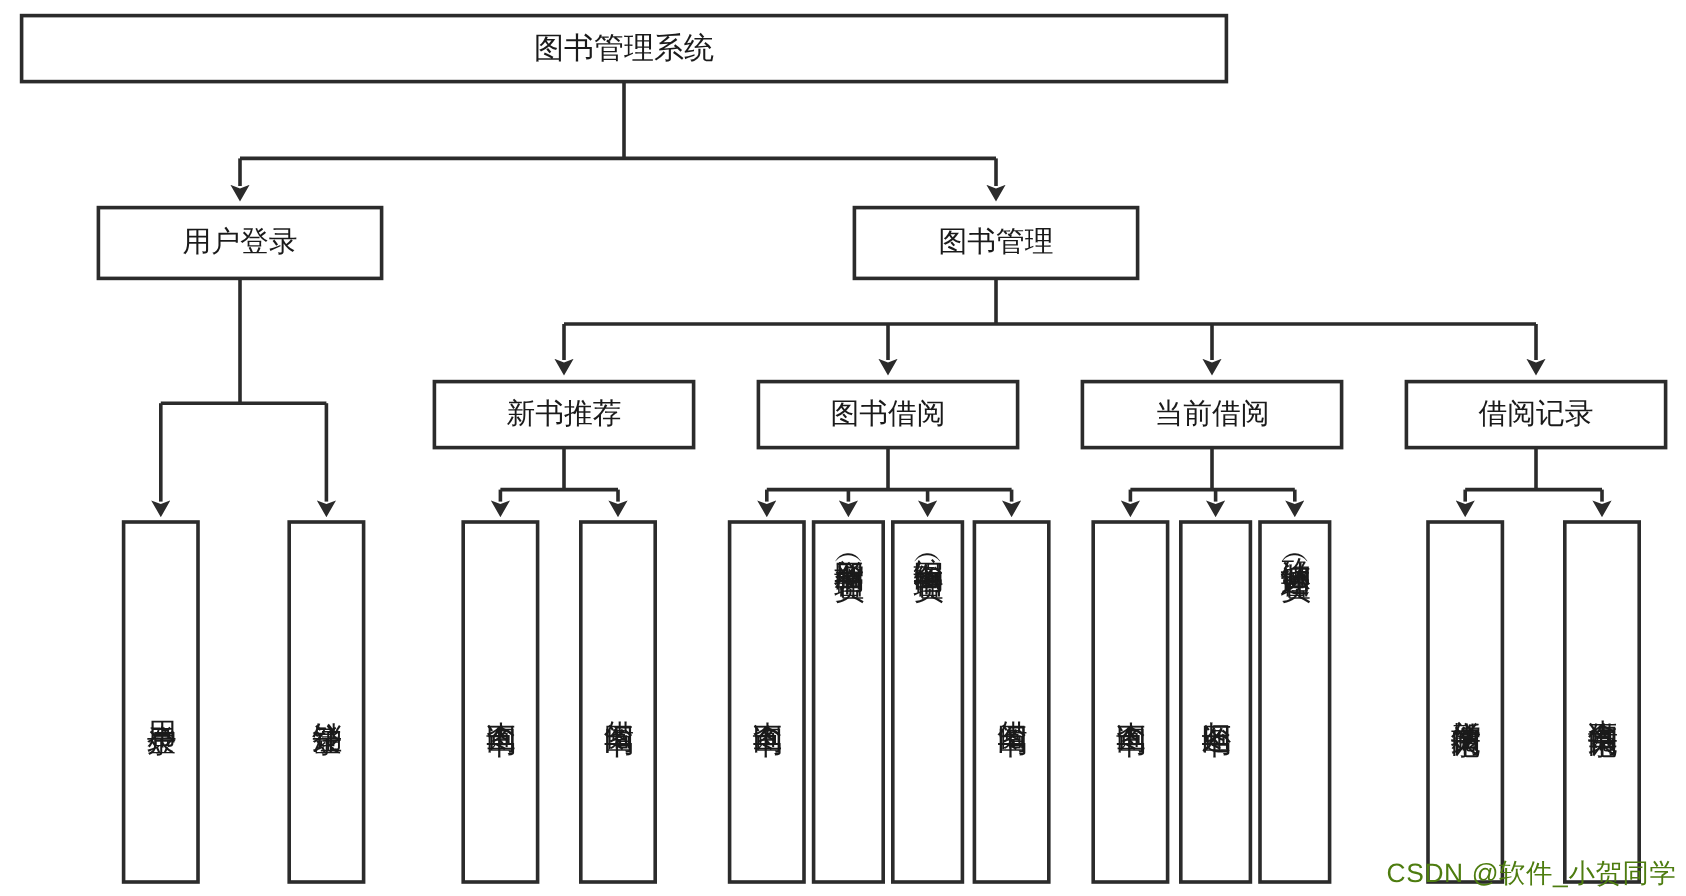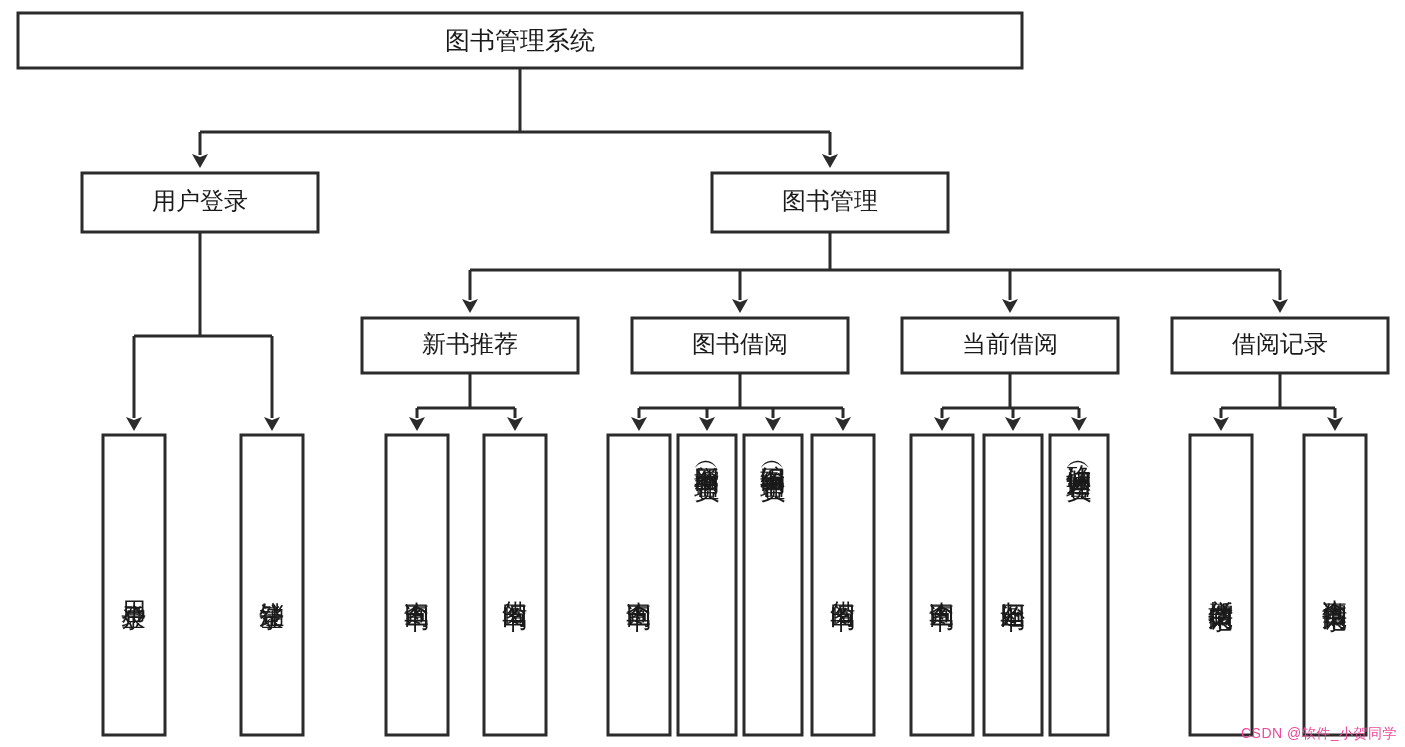--- a/index.html
+++ b/index.html
@@ -66,22 +66,22 @@
   }
   .arrow-head {
     fill: #2b2b2b;
     stroke: none;
   }
   .watermark {
     position: absolute;
     right: 8px;
     bottom: 4px;
     font-family: "Liberation Sans", "DejaVu Sans", sans-serif;
-    font-size: 14px;
-    color: #ec4899;
+    font-size: 22px;
+    color: #4d7c0f;
     letter-spacing: 0.5px;
     white-space: nowrap;
     pointer-events: none;
   }
 </style>
 </head>
 <body>
 
 <div id="diagram-root">
 

